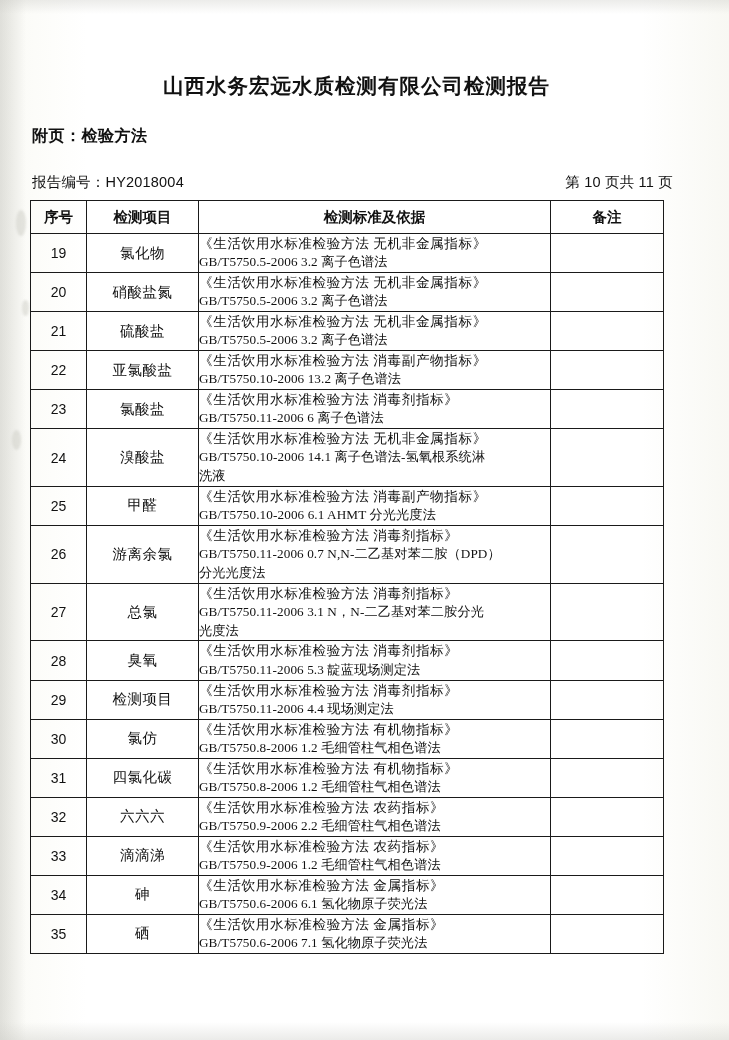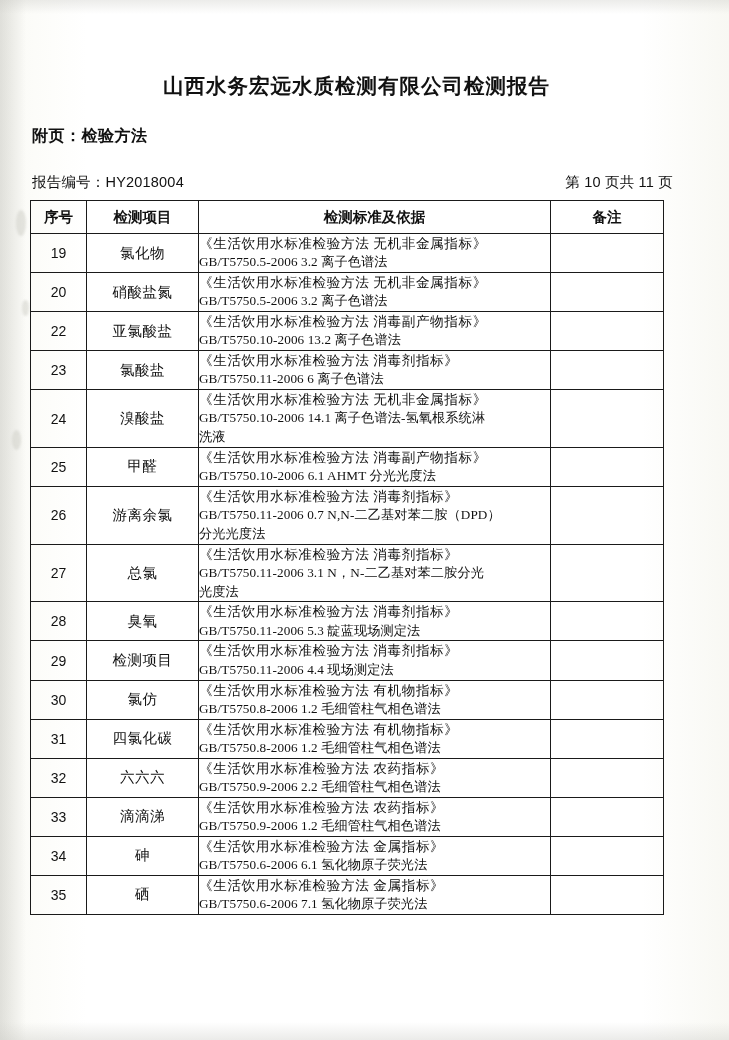--- a/index.html
+++ b/index.html
@@ -205,20 +205,29 @@
           <tr>
             <td class="cell-no">20</td>
             <td class="cell-item">硝酸盐氮</td>
             <td class="cell-std">
               <span class="std-name">《生活饮用水标准检验方法  无机非金属指标》</span>
               <span class="std-code">GB/T5750.5-2006  3.2 离子色谱法</span>
             </td>
             <td class="cell-note"></td>
           </tr>
           <tr>
+            <td class="cell-no">21</td>
+            <td class="cell-item">硫酸盐</td>
+            <td class="cell-std">
+              <span class="std-name">《生活饮用水标准检验方法  无机非金属指标》</span>
+              <span class="std-code">GB/T5750.5-2006  3.2 离子色谱法</span>
+            </td>
+            <td class="cell-note"></td>
+          </tr>
+          <tr>
             <td class="cell-no">22</td>
             <td class="cell-item">亚氯酸盐</td>
             <td class="cell-std">
               <span class="std-name">《生活饮用水标准检验方法  消毒副产物指标》</span>
               <span class="std-code">GB/T5750.10-2006 13.2 离子色谱法</span>
             </td>
             <td class="cell-note"></td>
           </tr>
           <tr>
             <td class="cell-no">23</td>

